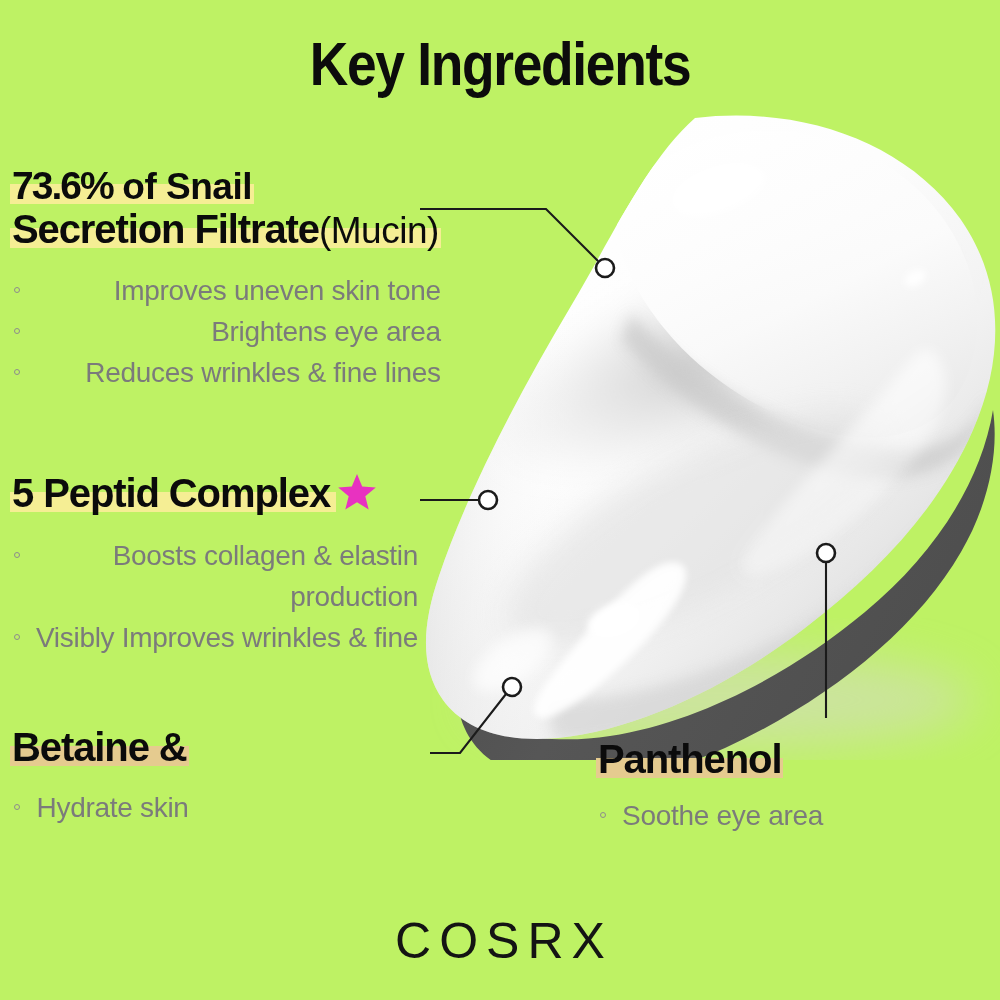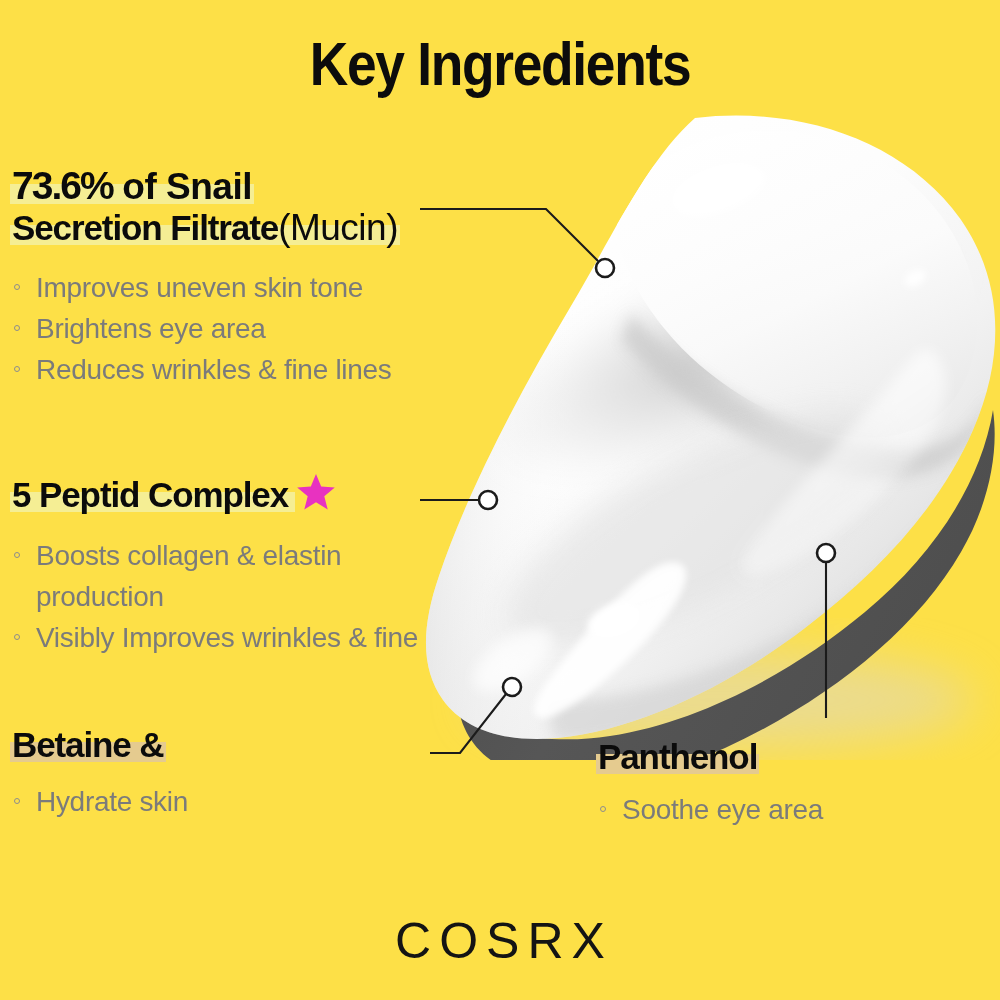--- a/index.html
+++ b/index.html
@@ -5,21 +5,21 @@
 <style>
   html, body {
     margin: 0;
     padding: 0;
     background: #ffffff;
   }
   #canvas {
     position: relative;
     width: 1000px;
     height: 1000px;
-    background: #fde047;
+    background: #bef264;
     overflow: hidden;
     font-family: "Liberation Sans", sans-serif;
     -webkit-font-smoothing: antialiased;
   }
 
   
   .page-title {
     position: absolute;
     left: 0;
     top: 28px;
@@ -80,41 +80,42 @@
     font-weight: 700;
     letter-spacing: -2px;
   }
   .mid-word {
     font-size: 37px;
     font-weight: 700;
     letter-spacing: -0.5px;
     margin-top: 48px;
   }
   .head2 {
-    font-size: 35px;
+    font-size: 40px;
     font-weight: 700;
     letter-spacing: -1.1px;
   }
   .paren {
     font-weight: 400;
     font-size: 37px;
     letter-spacing: -0.5px;
   }
 
   .star {
     display: inline-block;
     vertical-align: -4px;
     margin-left: 1px;
   }
 
   
   .bullets {
     margin: 0;
     padding: 0;
     list-style: none;
+    text-align: right;
   }
   .bullets li {
     position: relative;
     padding-left: 26px;
     font-family: "Liberation Sans", sans-serif;
     font-size: 28px;
     font-weight: 400;
     color: #7b7b7b;
     line-height: 1.47;
     white-space: nowrap;

